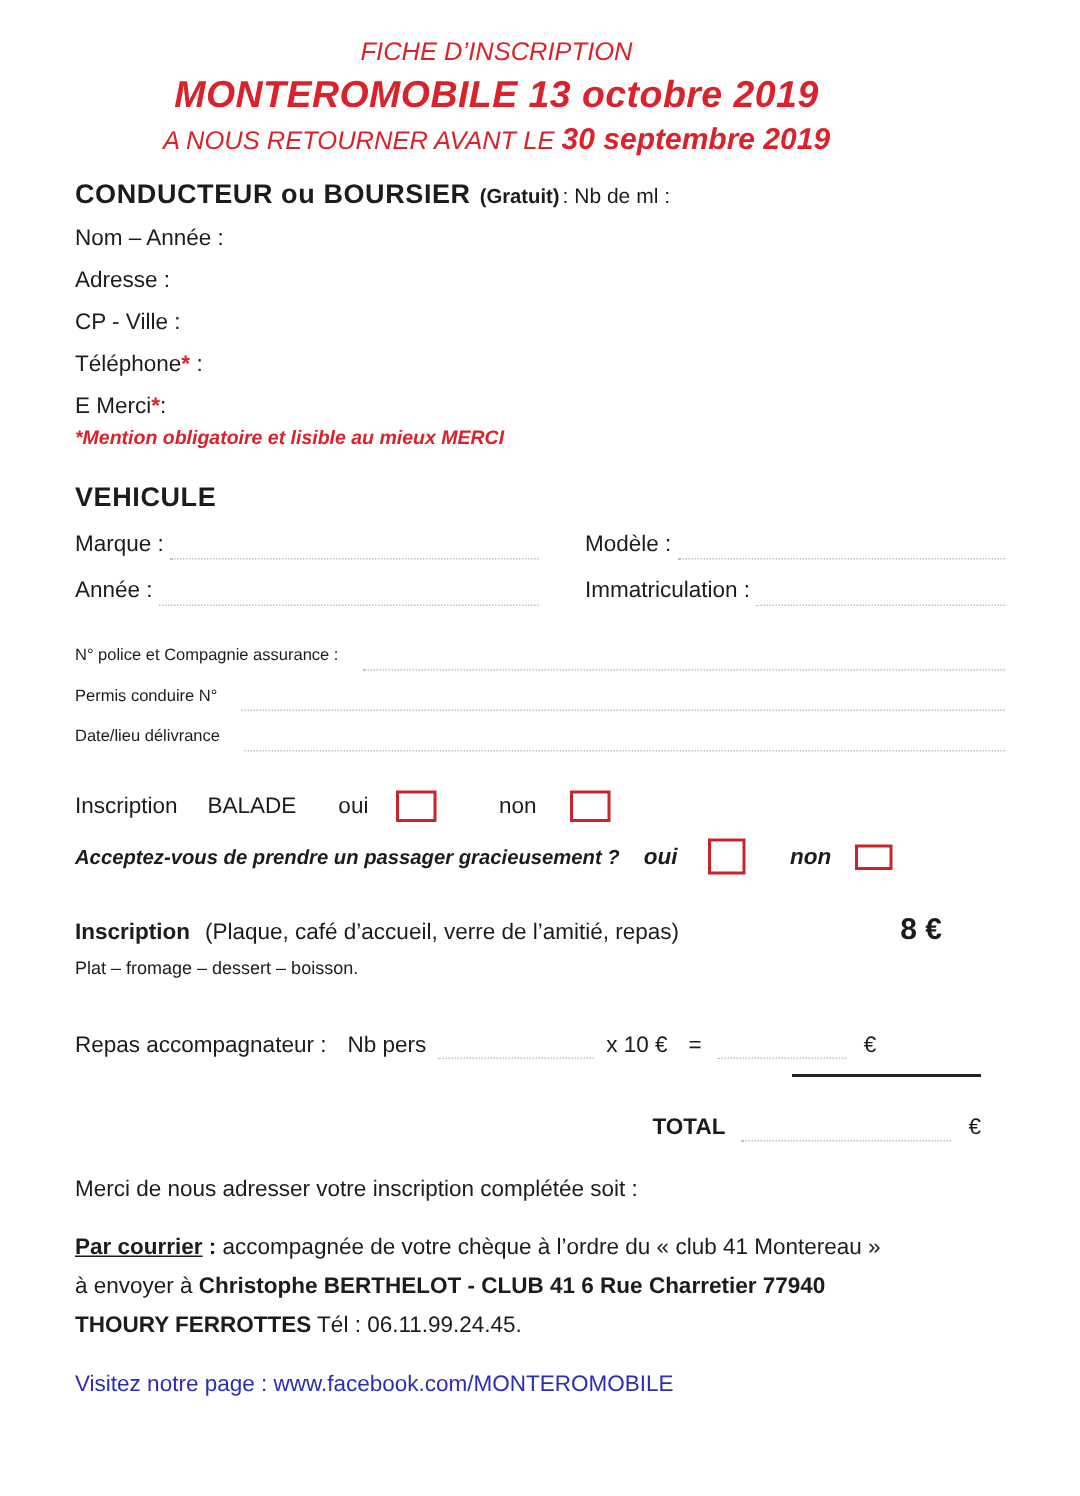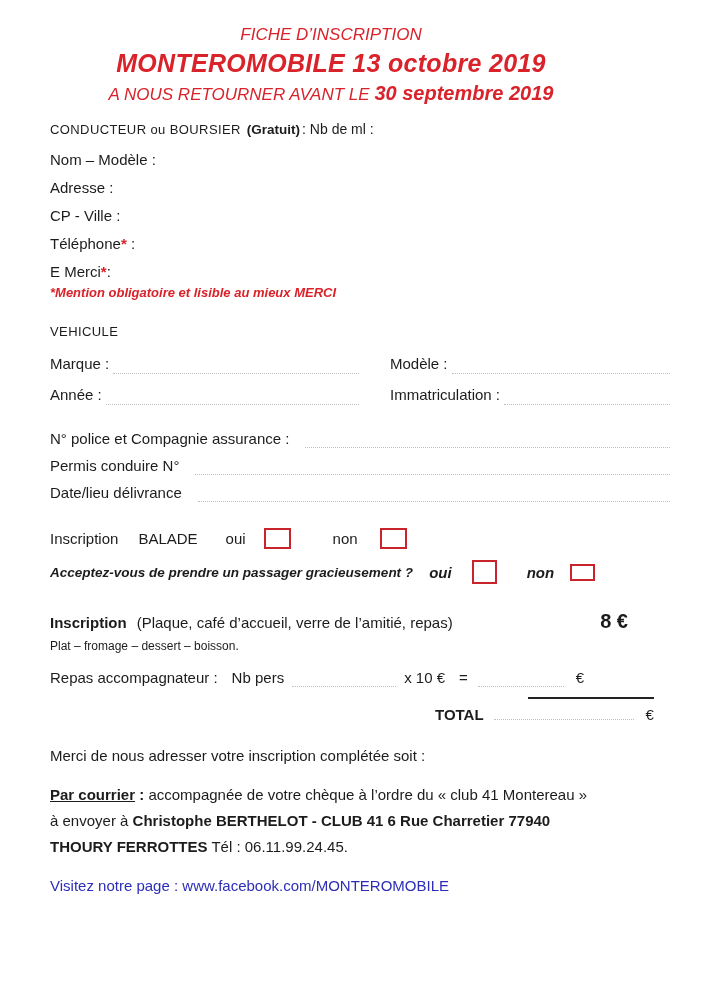--- a/index.html
+++ b/index.html
@@ -19,39 +19,39 @@
   .page{width:720px;height:997px;padding:24px 50px 0 50px;background:#fff;}
 
   
   .hdr{text-align:center;padding-right:58px;color:var(--red);}
   .hdr-l1{font-style:italic;font-size:17px;line-height:21px;}
   .hdr-l2{font-style:italic;font-weight:bold;font-size:25px;line-height:31px;margin-top:3px;letter-spacing:.3px;}
   .hdr-l3{font-style:italic;font-size:17px;line-height:24px;margin-top:2px;}
   .hdr-l3 .date{font-weight:bold;font-size:20px;}
 
   
-  .sec-title{font-weight:400;font-size:13px;letter-spacing:.4px;line-height:22px;}
+  .sec-title{font-weight:700;font-size:18px;letter-spacing:.4px;line-height:22px;}
   .sec-head{margin-top:12px;display:flex;align-items:baseline;}
   .sec-head .gratuit{font-weight:900;font-size:13.5px;margin-left:6px;}
   .sec-head .after{font-size:14px;margin-left:2px;}
 
   
   .field-row{margin-top:9px;font-size:15px;line-height:19px;}
   .star{color:var(--red);font-weight:bold;}
   .note{margin-top:3px;color:var(--red);font-style:italic;font-weight:bold;font-size:13px;line-height:17px;}
 
   .veh-title{margin-top:20px;}
 
   .pair-row{display:flex;align-items:flex-end;margin-top:11px;font-size:15px;line-height:20px;}
   .pair-left{display:flex;flex:0 0 340px;align-items:flex-end;padding-right:31px;}
   .pair-right{display:flex;flex:1;align-items:flex-end;}
   .dotted{flex:1;border-bottom:1px dotted var(--dot);height:15px;margin-left:4px;}
 
   .assurance{margin-top:24px;}
-  .line-row{display:flex;align-items:flex-end;margin-top:8px;font-size:15px;line-height:19px;gap:12px;}
+  .line-row{display:flex;align-items:flex-end;margin-top:8px;font-size:11px;line-height:19px;gap:12px;}
 
   
   .balade{margin-top:26px;display:flex;align-items:center;font-size:15px;}
   .balade .w2{margin-left:20px;}
   .balade .oui{margin-left:28px;}
   .cb{display:inline-block;border:2px solid var(--boxred);background:#fff;}
   .cb.b1{width:27px;height:21px;margin-left:18px;}
   .cb.b2{width:27px;height:21px;margin-left:22px;}
   .balade .non{margin-left:42px;}
   .passager{margin-top:11px;display:flex;align-items:center;font-size:13.5px;font-style:italic;font-weight:bold;}
@@ -60,28 +60,28 @@
   .passager .non2{margin-left:30px;font-size:15px;}
   .cb.b4{width:25px;height:17px;margin-left:16px;}
 
   
   .price-row{margin-top:26px;display:flex;align-items:baseline;font-size:15px;}
   .price-row .insc{font-weight:bold;}
   .price-row .detail{margin-left:10px;}
   .price-row .price{margin-left:auto;margin-right:42px;font-weight:bold;font-size:20px;}
   .menu{margin-top:6px;font-size:12px;line-height:15px;}
   .repas{margin-top:14px;display:flex;align-items:flex-end;font-size:15px;line-height:19px;}
-  .repas .nb{margin-left:14px;}
+  .repas .nb{margin-left:14px;margin-top:20px;}
   .repas .d1{flex:none;width:104px;margin-left:8px;}
   .repas .x10{margin-left:8px;}
   .repas .eq{margin-left:14px;}
   .repas .d2{flex:none;width:86px;margin-left:10px;}
   .repas .eur{margin-left:12px;}
   .sum-line{margin-top:10px;margin-left:478px;width:126px;border-top:2px solid #222;}
-  .total-row{margin-top:6px;display:flex;align-items:flex-start;font-size:15px;line-height:19px;}
+  .total-row{margin-top:24px;display:flex;align-items:flex-end;font-size:15px;line-height:19px;}
   .total-row .tlabel{margin-left:385px;font-weight:bold;}
   .total-row .d3{flex:none;width:140px;margin-left:10px;}
   .total-row .eur{margin-left:12px;}
 
   
   .intro{margin-top:22px;font-size:15px;line-height:20px;}
   .para{margin-top:16px;font-size:15px;line-height:26px;max-width:545px;}
   .para .lead{font-weight:bold;text-decoration:underline;}
   .para .sep{font-weight:bold;}
   .para .bold{font-weight:bold;}
@@ -98,21 +98,21 @@
     <div class="hdr-l2">MONTEROMOBILE 13 octobre 2019</div>
     <div class="hdr-l3"><span>A NOUS RETOURNER AVANT LE </span><span class="date">30 septembre 2019</span></div>
   </div>
 
   <div class="sec-head">
     <span class="sec-title">CONDUCTEUR ou BOURSIER</span>
     <span class="gratuit">(Gratuit)</span>
     <span class="after">: Nb de ml :</span>
   </div>
 
-  <div class="field-row"><span>Nom – Modèle</span><span class="star"></span><span> :</span></div>
+  <div class="field-row"><span>Nom – Année</span><span class="star"></span><span> :</span></div>
   <div class="field-row"><span>Adresse</span><span class="star"></span><span> :</span></div>
   <div class="field-row"><span>CP - Ville</span><span class="star"></span><span> :</span></div>
   <div class="field-row"><span>Téléphone</span><span class="star">*</span><span> :</span></div>
   <div class="field-row"><span>E Merci</span><span class="star">*</span><span>:</span></div>
 
   <div class="note">*Mention obligatoire et lisible au mieux MERCI</div>
 
   <div class="sec-title veh-title">VEHICULE</div>
 
   <div class="pair-row">

